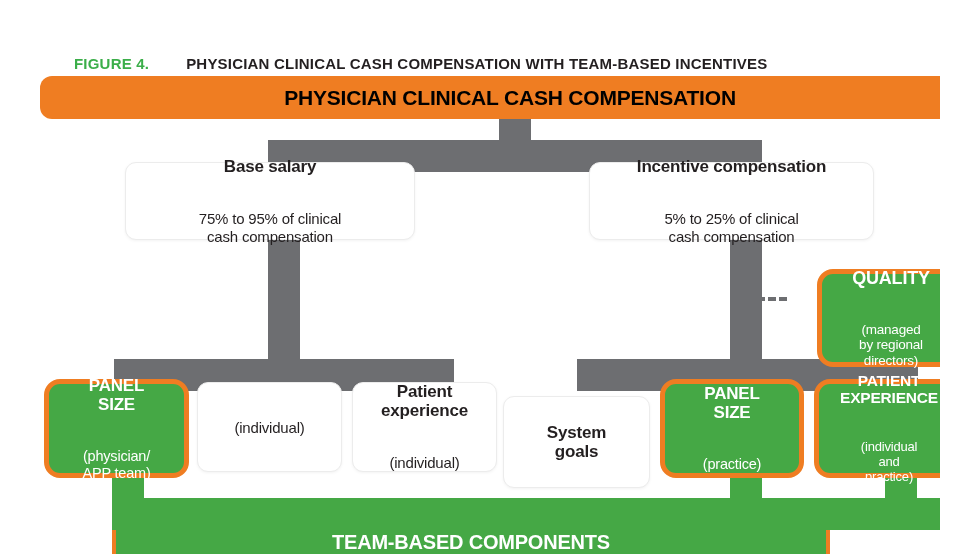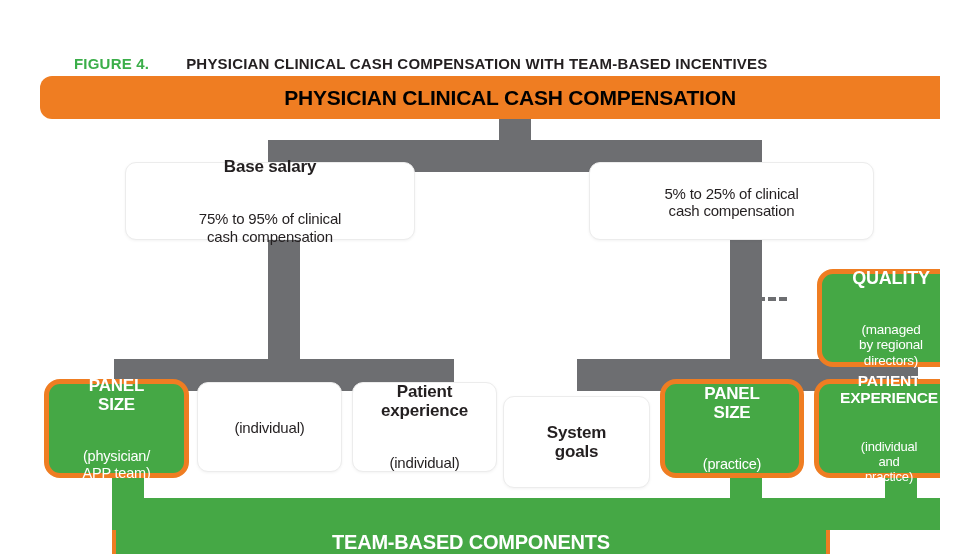--- a/index.html
+++ b/index.html
@@ -123,20 +123,21 @@
   <div class="gn" style="left:698px;top:444px;width:4px;height:24px;"></div>
   <div class="gn" style="left:853px;top:444px;width:4px;height:24px;"></div>
   <div class="gn" style="left:511px;top:466px;width:4px;height:21px;"></div>
 
   <div class="node white nb-base">
     <div class="t">Base salary</div>
     <div class="s">75% to 95% of clinical
 cash compensation</div>
   </div>
   <div class="node white nb-inc">
+    <div class="t">Incentive compensation</div>
     <div class="s">5% to 25% of clinical
 cash compensation</div>
   </div>
 
   <div class="node green nb-quality">
     <div class="t">QUALITY</div>
     <div class="s">(managed
 by regional
 directors)</div>
   </div>

